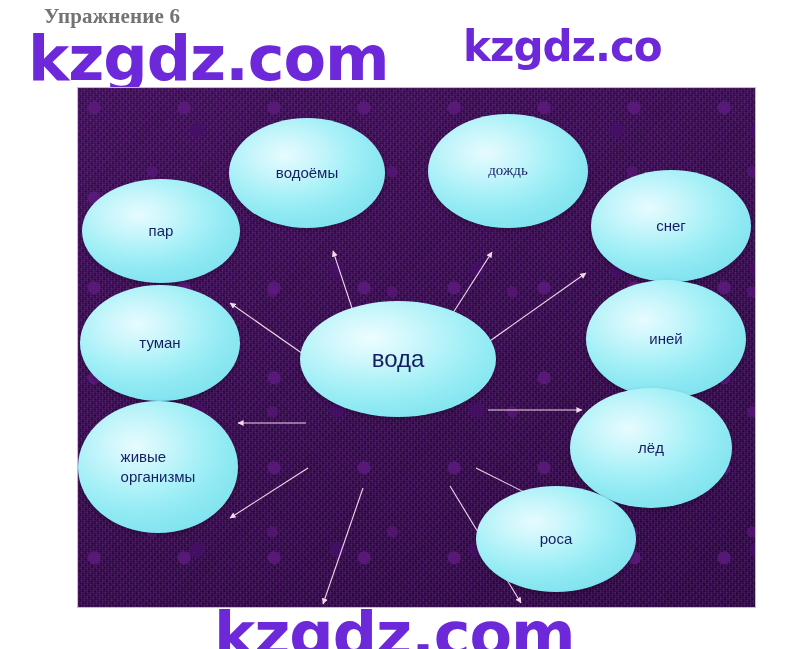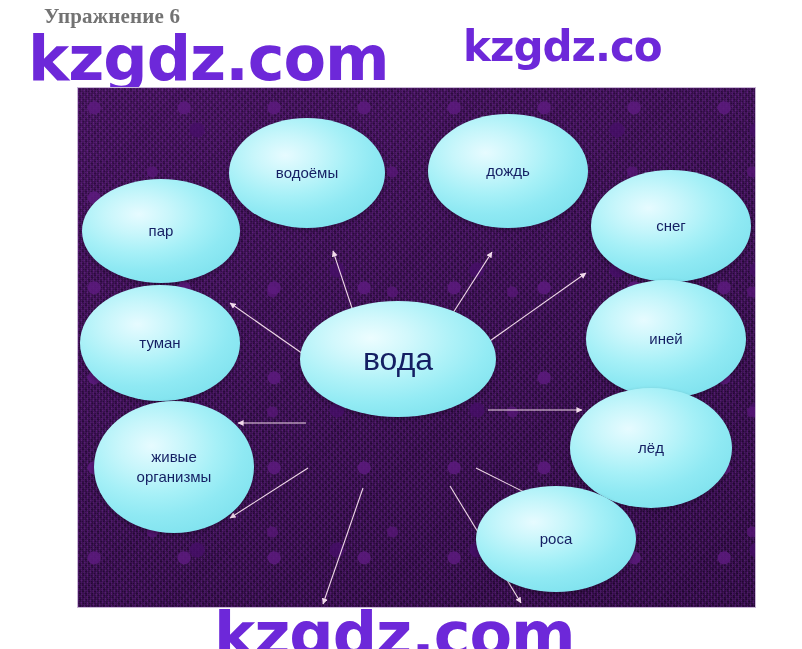--- a/index.html
+++ b/index.html
@@ -80,37 +80,37 @@
   }
 
   
   .node {
     position: absolute;
     z-index: 6;
     border-radius: 50%;
     display: flex;
     align-items: center;
     justify-content: center;
-    text-align: center;
+    text-align: left;
     color: #141f63;
     font-family: "Liberation Sans", sans-serif;
     font-size: 15px;
     line-height: 1.32;
     background:
       radial-gradient(ellipse 78% 72% at 36% 34%,
         #e6fbff 0%,
         #c8f6fb 26%,
         #a6f0f7 52%,
         #8fe9f3 74%,
         #7fe2ee 100%);
     box-shadow: 0 2px 4px rgba(0,0,0,0.28);
   }
   .node-label { display: block; padding: 0 6px; }
   .node-center {
-    font-size: 32px;
+    font-size: 24px;
     background:
       radial-gradient(ellipse 80% 74% at 36% 32%,
         #ecfdff 0%,
         #d2f8fc 24%,
         #b0f2f8 50%,
         #93ebf4 76%,
         #80e3ee 100%);
   }
 </style>
 </head>
@@ -157,21 +157,21 @@
   </svg>
 
   <div class="node node-center" style="left:222px; top:213px; width:196px; height:116px;">
     <span class="node-label">вода</span>
   </div>
 
   <div class="node" style="left:151px; top:30px; width:156px; height:110px;">
     <span class="node-label">водоёмы</span>
   </div>
 
-  <div class="node" style="left:350px; top:26px; width:160px; height:114px;">
+  <div class="node" style="left:350px; top:26px; width:160px; height:114px;font-family:Liberation Serif, serif;">
     <span class="node-label">дождь</span>
   </div>
 
   <div class="node" style="left:513px; top:82px; width:160px; height:112px;">
     <span class="node-label">снег</span>
   </div>
 
   <div class="node" style="left:4px; top:91px; width:158px; height:104px;">
     <span class="node-label">пар</span>
   </div>
@@ -181,21 +181,21 @@
   </div>
 
   <div class="node" style="left:2px; top:197px; width:160px; height:116px;">
     <span class="node-label">туман</span>
   </div>
 
   <div class="node" style="left:492px; top:300px; width:162px; height:120px;">
     <span class="node-label">лёд</span>
   </div>
 
-  <div class="node" style="left:0px; top:313px; width:160px; height:132px;margin-left:16px;">
+  <div class="node" style="left:0px; top:313px; width:160px; height:132px;">
     <span class="node-label node-multiline">живые<br>организмы</span>
   </div>
 
 
   <div class="node" style="left:398px; top:398px; width:160px; height:106px;">
     <span class="node-label">роса</span>
   </div>
 
 </div>
 

